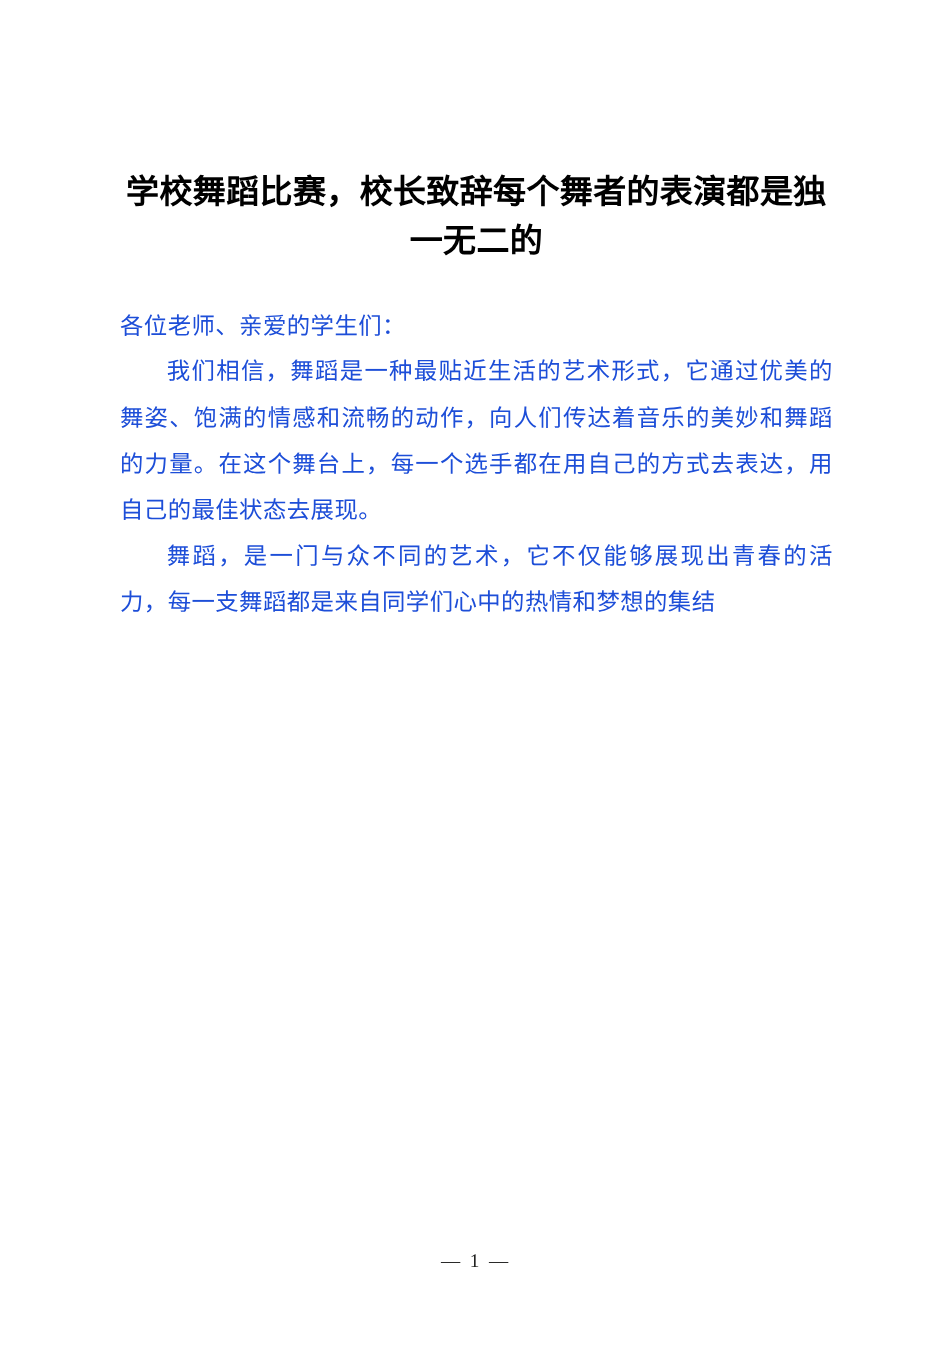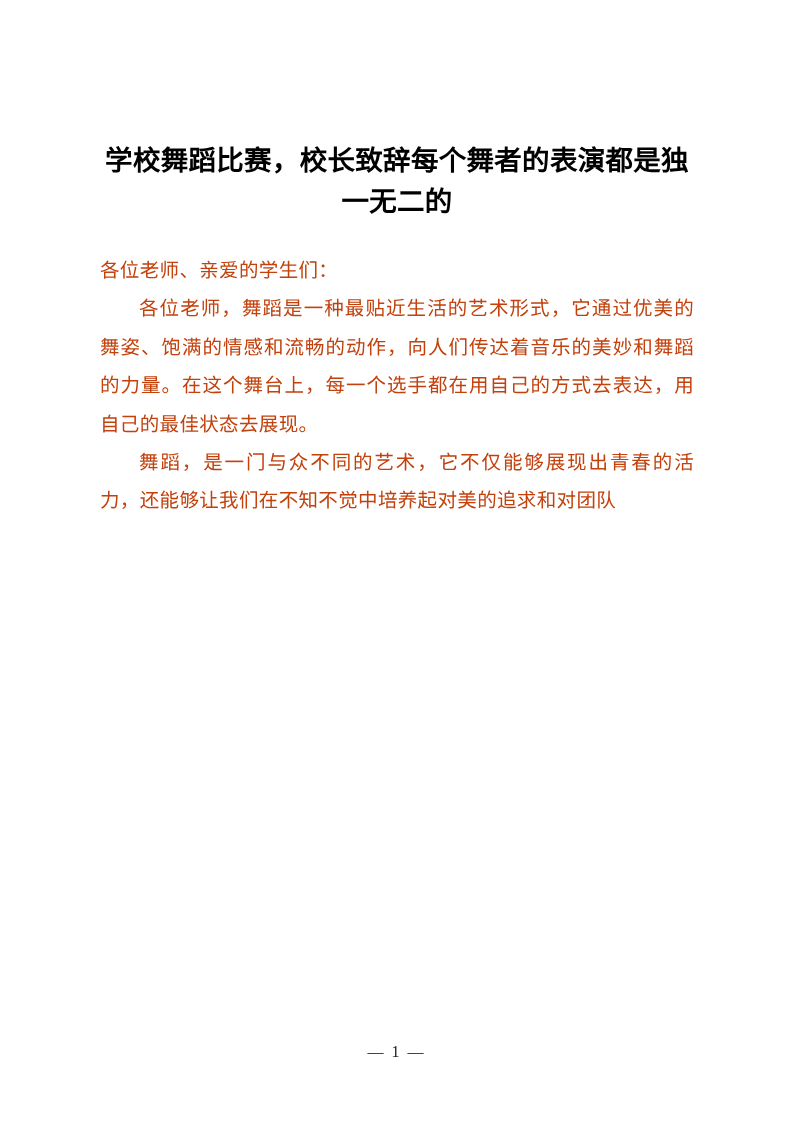--- a/index.html
+++ b/index.html
@@ -47,28 +47,28 @@
 
   .body-block {
     margin: 0;
     padding: 0;
     padding-top: 31px;
   }
 
   .para {
     margin: 0;
     padding: 0;
-    font-family: Liberation Mono, monospace;
+    font-family: Liberation Sans, sans-serif;
     font-size: 19.5px;
     line-height: 38.4px;
     text-align: justify;
     text-align-last: left;
     text-justify: inter-character;
     letter-spacing: 0.35px;
-    color: #c2410c;
+    color: #1d4ed8;
     word-break: break-all;
     overflow-wrap: break-word;
   }
 
   .para.indent {
     text-indent: 2em;
   }
 
   .para.salutation {
     text-indent: 0;
@@ -91,21 +91,21 @@
 <body>
 
 <div class="page">
 
   <div class="content">
 
     <h1 class="doc-title">学校舞蹈比赛，校长致辞每个舞者的表演都是独一无二的</h1>
 
     <div class="body-block">
       <p class="para salutation">各位老师、亲爱的学生们：</p>
-      <p class="para indent">各位老师，舞蹈是一种最贴近生活的艺术形式，它通过优美的舞姿、饱满的情感和流畅的动作，向人们传达着音乐的美妙和舞蹈的力量。在这个舞台上，每一个选手都在用自己的方式去表达，用自己的最佳状态去展现。</p>
-      <p class="para indent">舞蹈，是一门与众不同的艺术，它不仅能够展现出青春的活力，还能够让我们在不知不觉中培养起对美的追求和对团队</p>
+      <p class="para indent">我们相信，舞蹈是一种最贴近生活的艺术形式，它通过优美的舞姿、饱满的情感和流畅的动作，向人们传达着音乐的美妙和舞蹈的力量。在这个舞台上，每一个选手都在用自己的方式去表达，用自己的最佳状态去展现。</p>
+      <p class="para indent">舞蹈，是一门与众不同的艺术，它不仅能够展现出青春的活力，每一支舞蹈都是来自同学们心中的热情和梦想的集结</p>
     </div>
 
   </div>
 
   <div class="footer">— 1 —</div>
 
 </div>
 
 </body></html>

